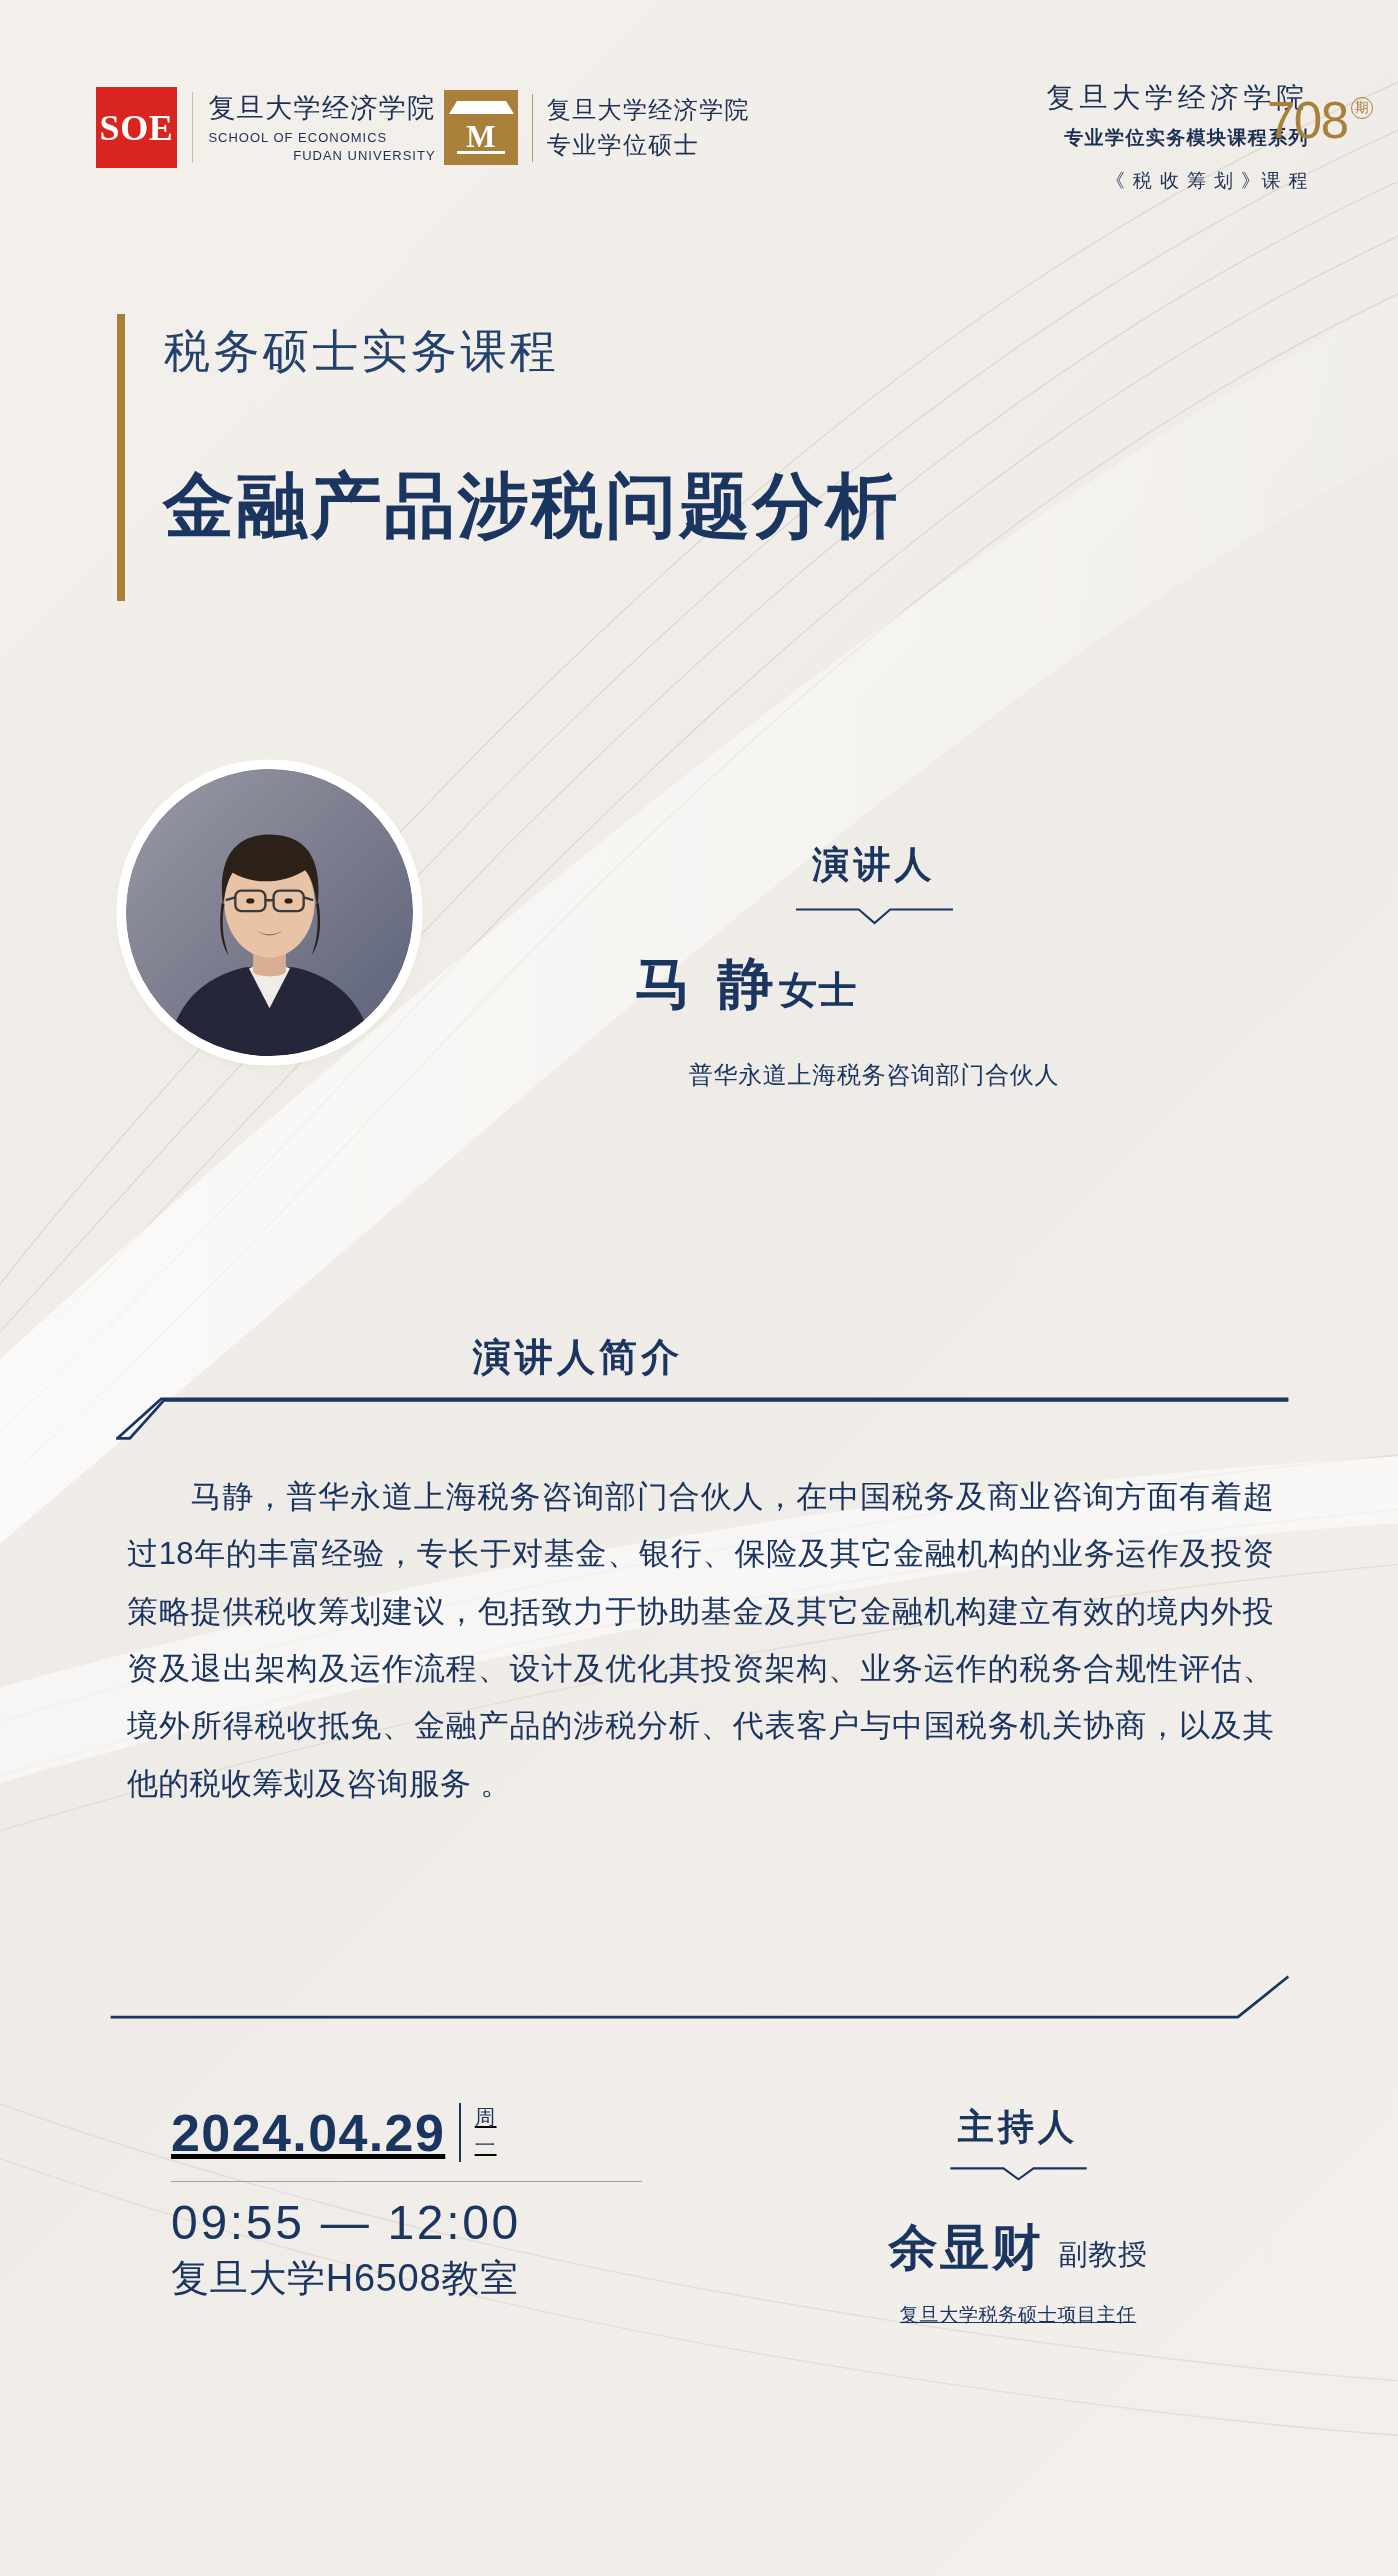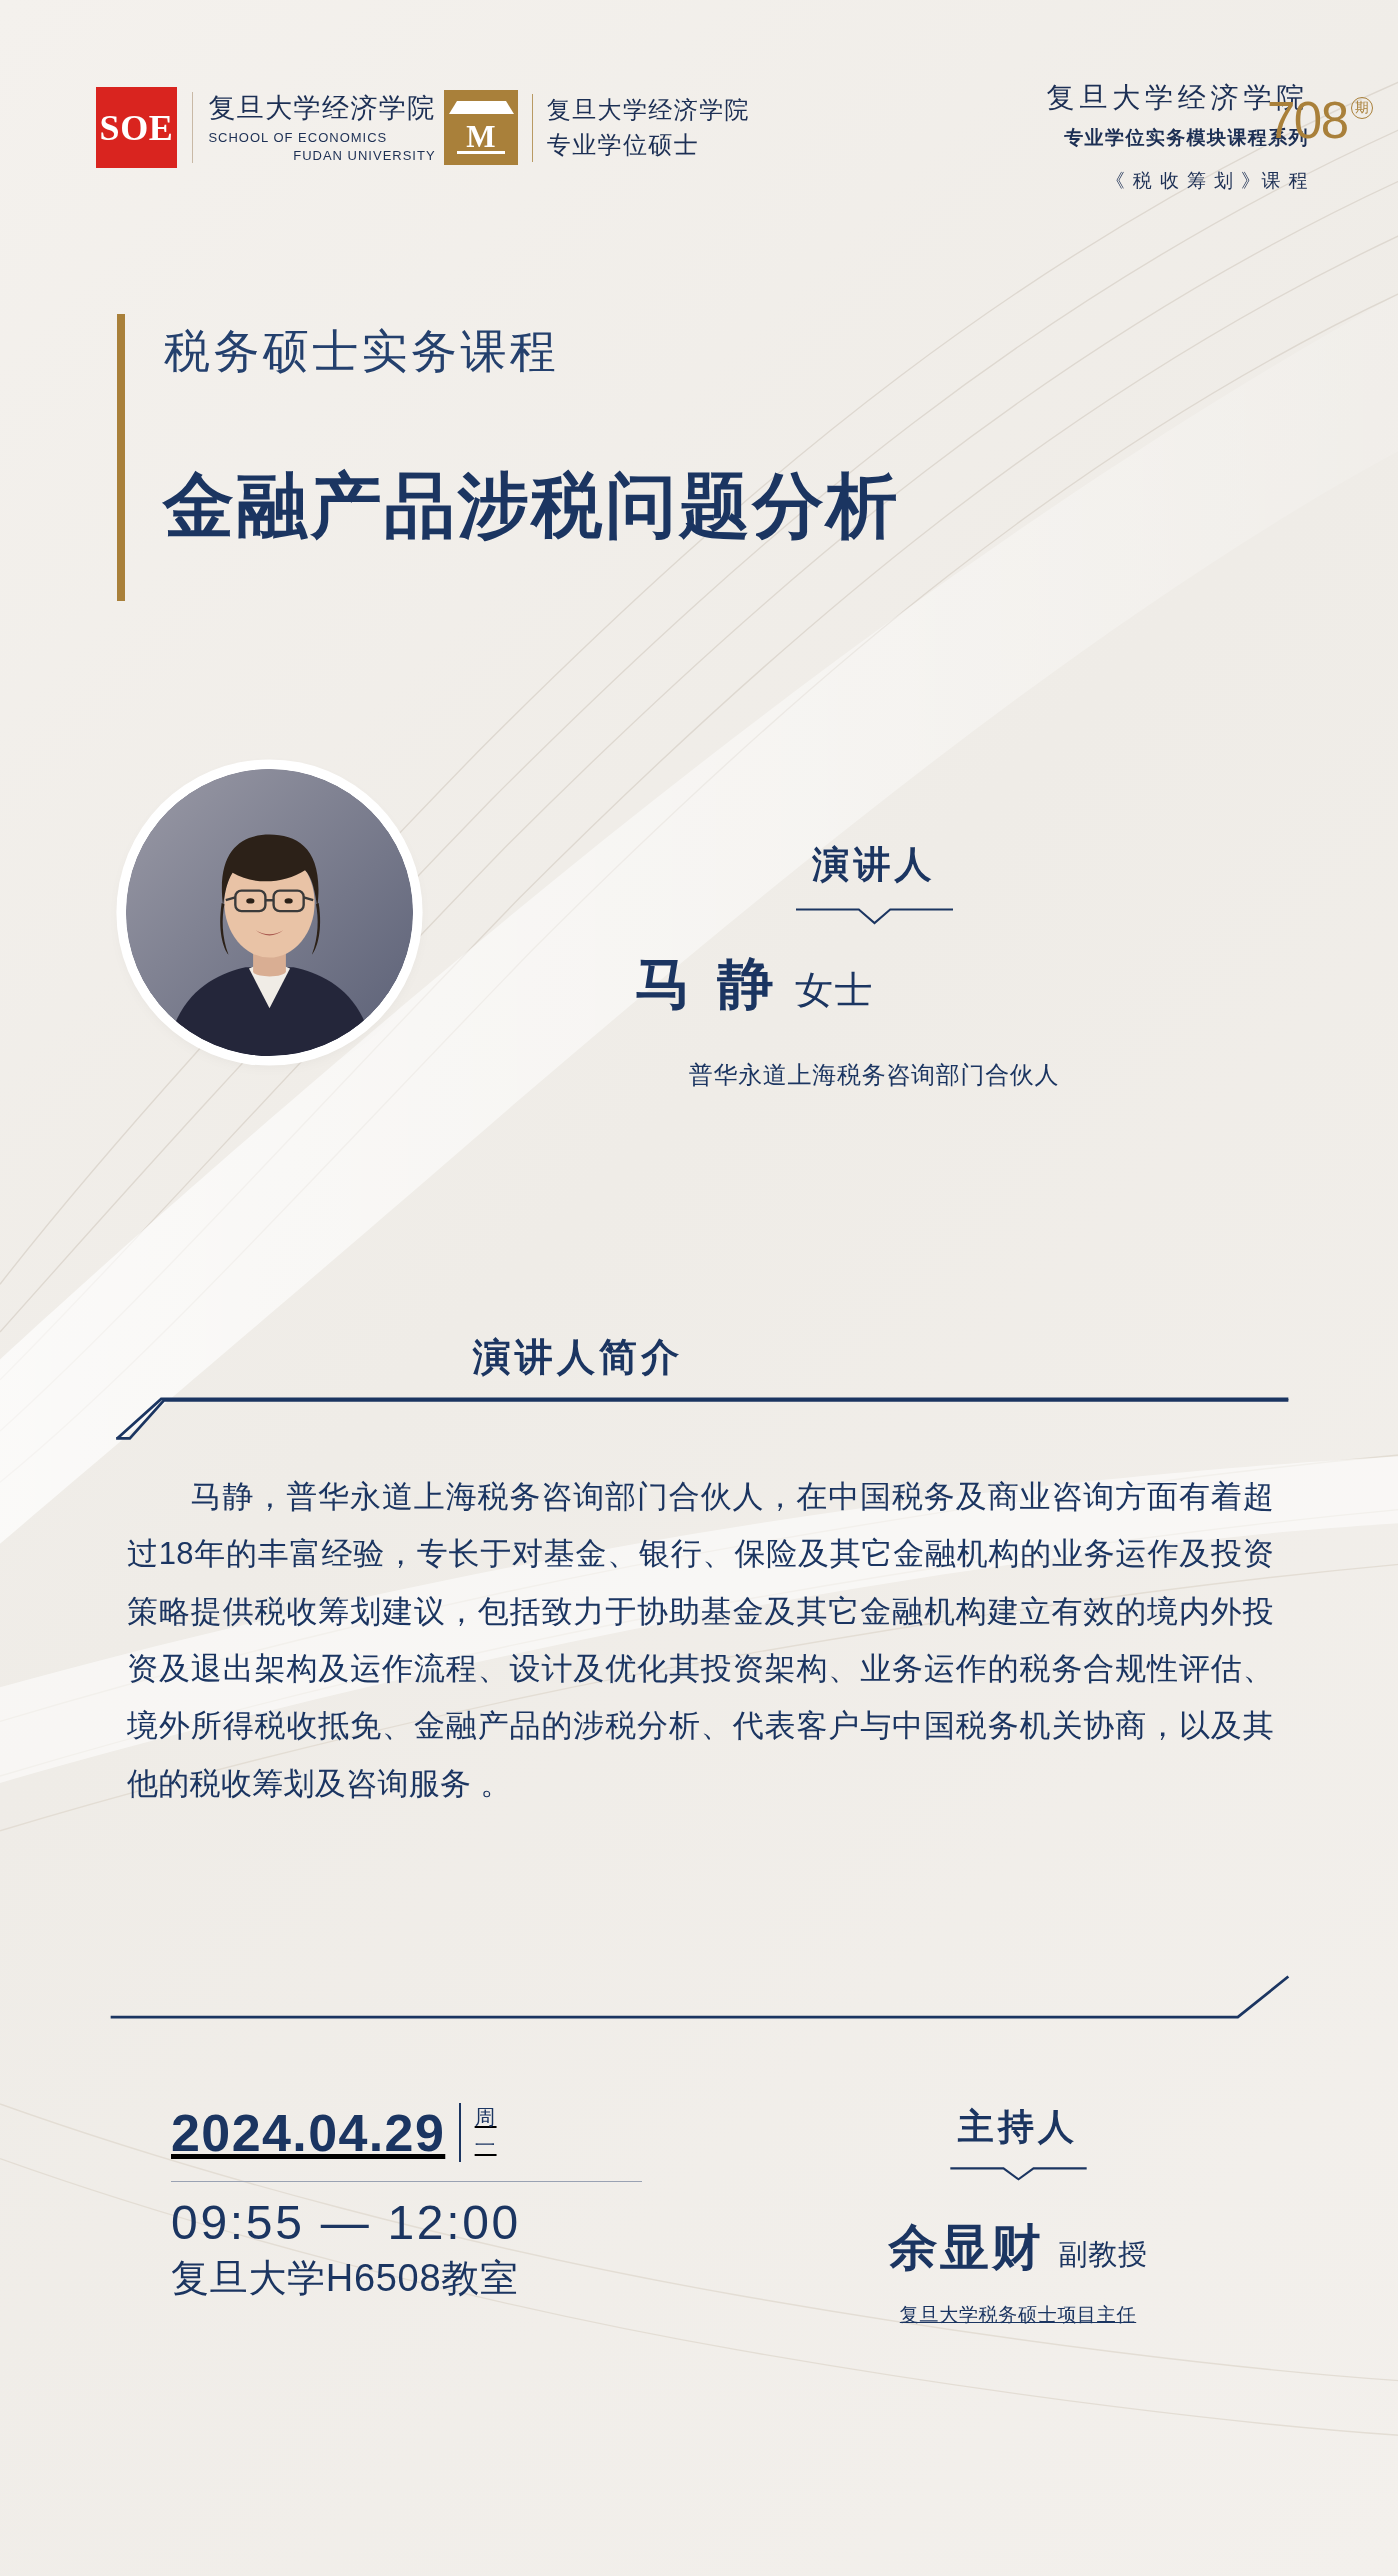--- a/index.html
+++ b/index.html
@@ -253,22 +253,22 @@
     font-size: 56px;
     font-weight: bold;
     color: #1b3561;
     letter-spacing: 5.5px;
     display: flex;
     align-items: baseline;
     justify-content: flex-start;
   }
   .speaker-name .honor {
     font-size: 38px;
-    font-weight: normal;
-    margin-left: 16px;
+    font-weight: bold;
+    margin-left: 0;
     letter-spacing: 1.4px;
   }
   .speaker-title {
     margin-top: 36px;
     font-size: 24px;
     color: #1b3561;
     letter-spacing: 0.7px;
   }
   
   .bio-heading {

